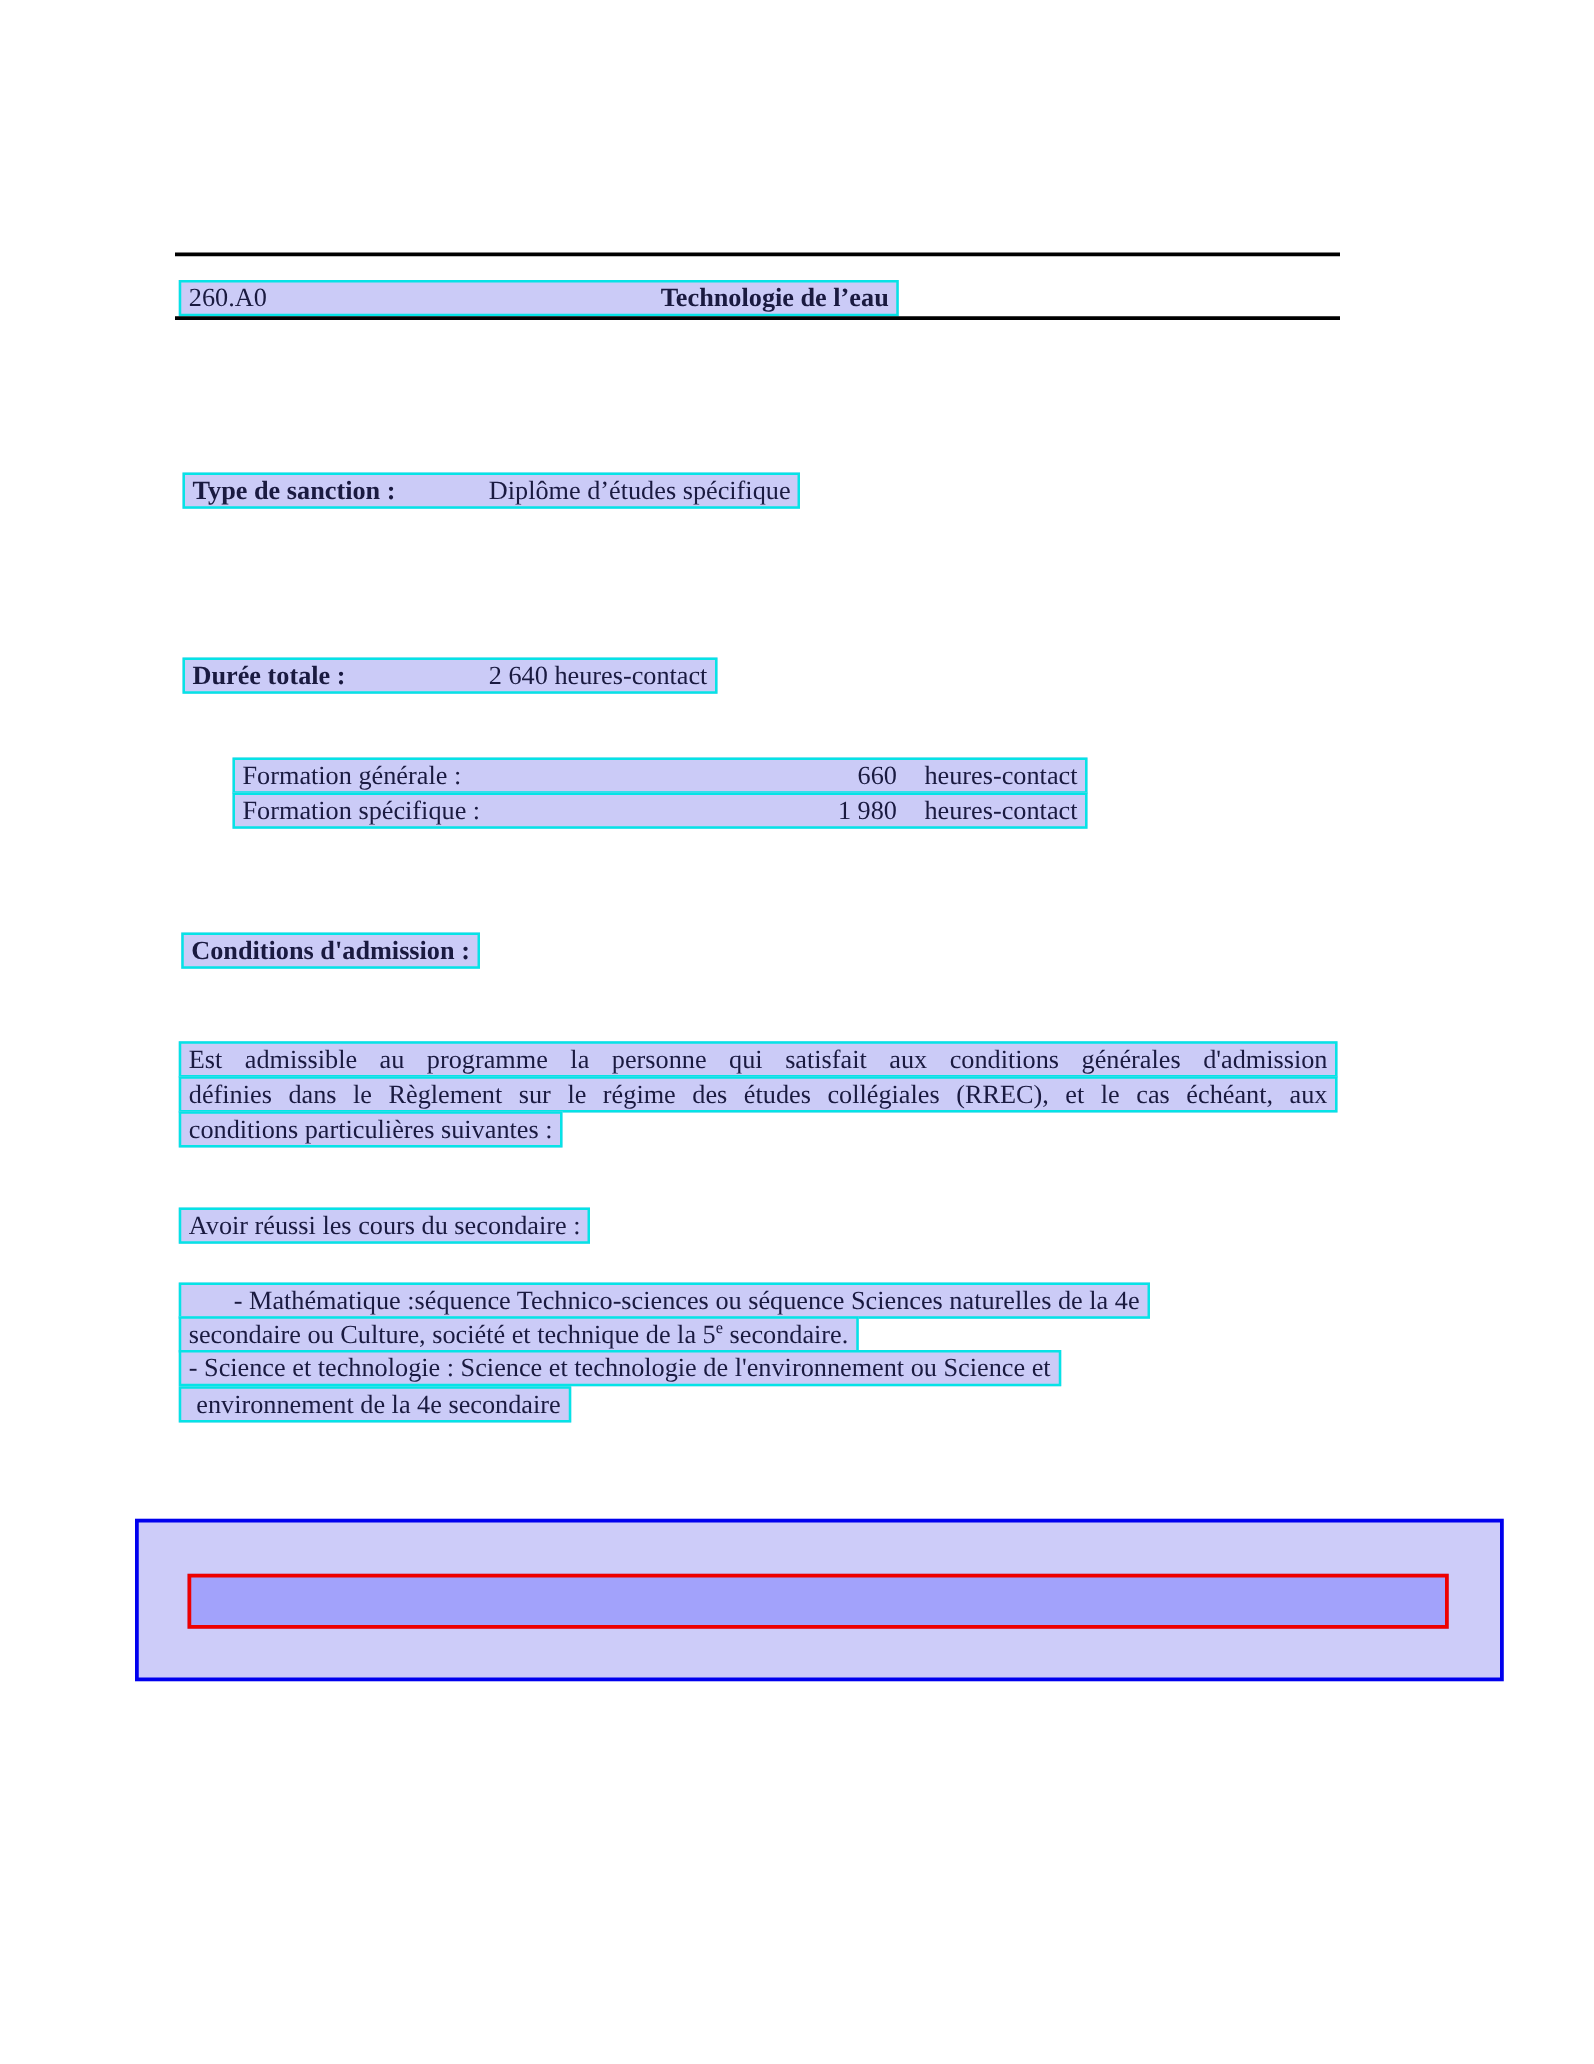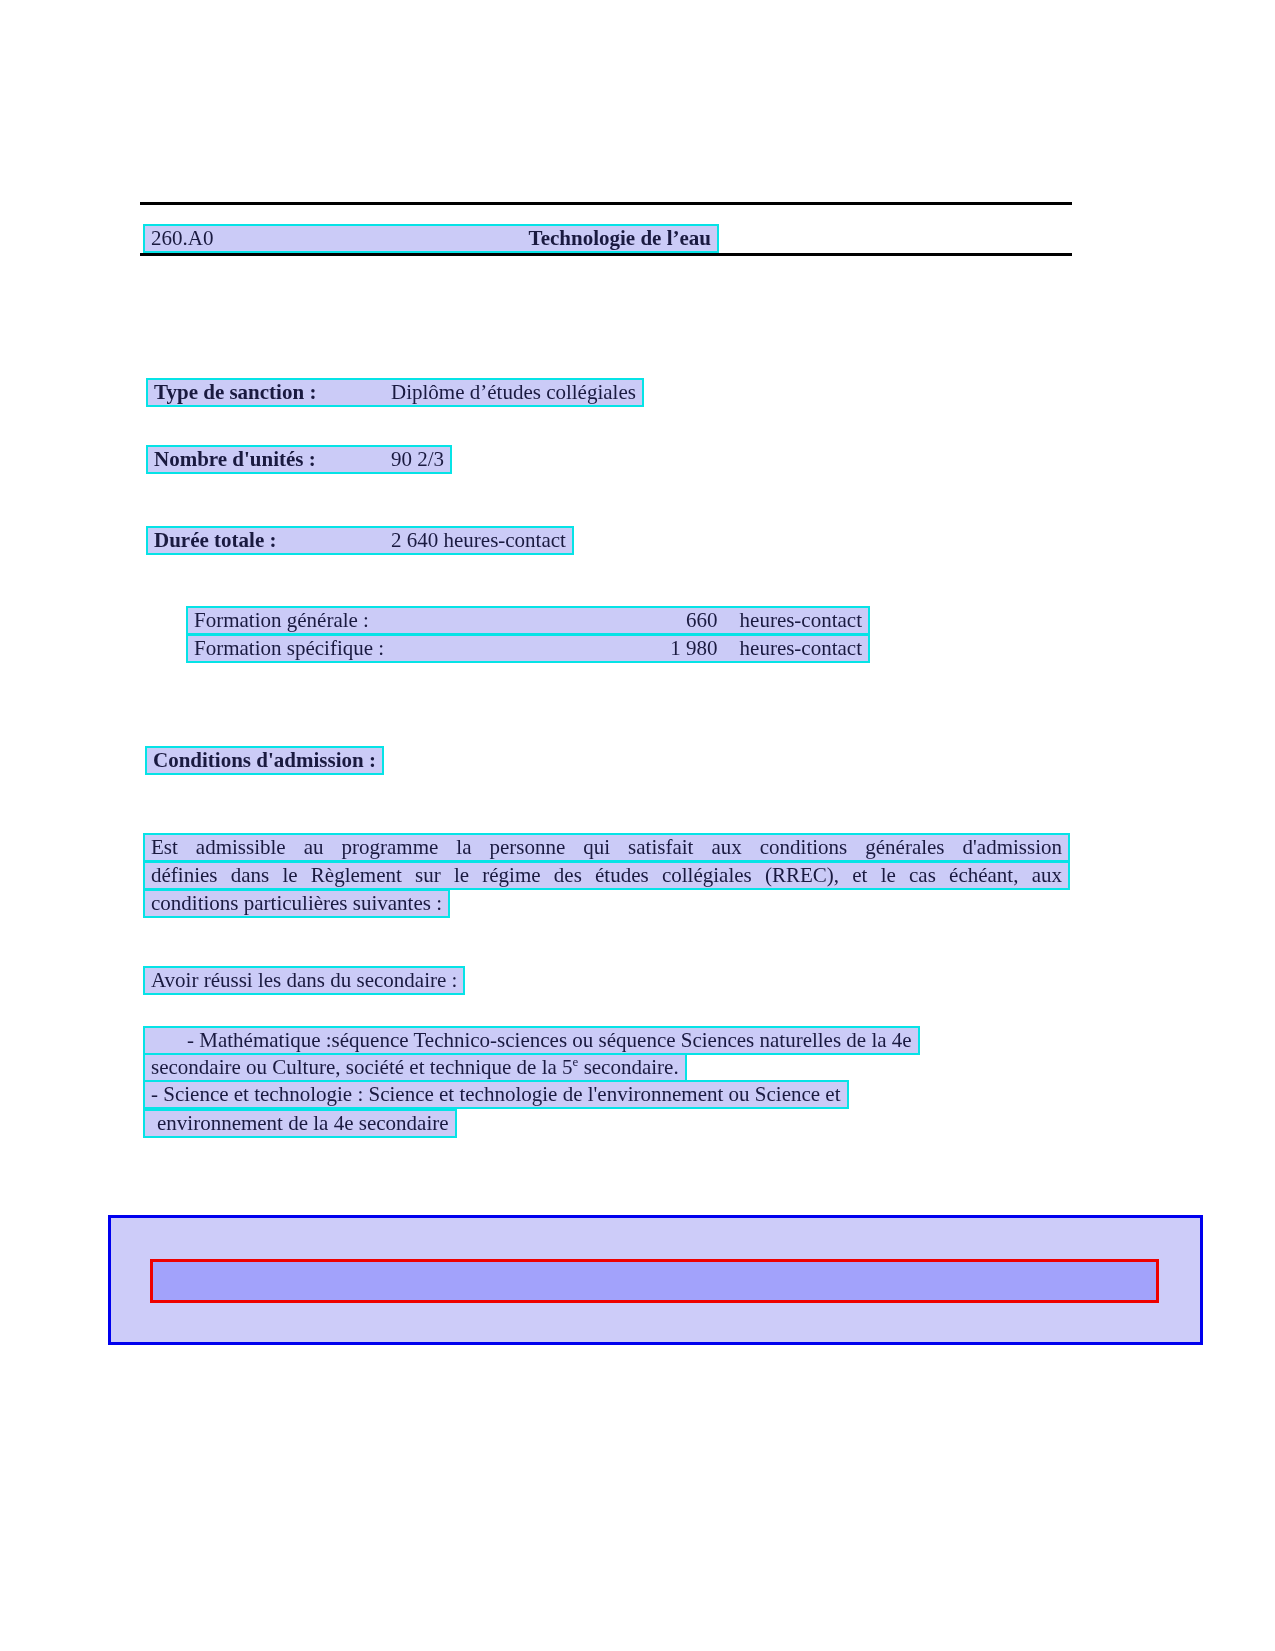--- a/index.html
+++ b/index.html
@@ -69,26 +69,23 @@
   <div class="rule" style="left:140px;top:202px;width:932px;"></div>
 
   <div class="hl header-box" style="left:143px;top:224px;align-items:center;">
     <span>260.A0</span>
     <span class="bold">Technologie de l’eau</span>
   </div>
 
   <div class="rule" style="left:140px;top:253px;width:932px;"></div>
 
   <div class="hl" style="left:146px;top:378px;">
-    <span class="field-label">Type de sanction :</span><span>Diplôme d’études collégiales</span>
+    <span class="field-label">Type de sanction :</span><span>Diplôme d’études spécifique</span>
   </div>
 
-  <div class="hl" style="left:146px;top:445px;">
-    <span class="field-label">Nombre d'unités :</span><span>90 2/3</span>
-  </div>
 
   <div class="hl" style="left:146px;top:526px;">
     <span class="field-label">Durée totale :</span><span>2 640 heures-contact</span>
   </div>
 
   <div class="hl formation-row" style="left:186px;top:606px;">
     <span>Formation générale :</span>
     <span class="formation-num">660</span>
     <span class="formation-unit">heures-contact</span>
   </div>
@@ -98,21 +95,21 @@
     <span class="formation-num">1 980</span>
     <span class="formation-unit">heures-contact</span>
   </div>
 
   <div class="hl bold" style="left:145px;top:746px;">Conditions d'admission :</div>
 
   <div class="hl justified" style="left:143px;top:833px;">Est admissible au programme la personne qui satisfait aux conditions générales d'admission</div>
   <div class="hl justified" style="left:143px;top:861px;">définies dans le Règlement sur le régime des études collégiales (RREC), et le cas échéant, aux</div>
   <div class="hl" style="left:143px;top:889px;">conditions particulières suivantes :</div>
 
-  <div class="hl" style="left:143px;top:966px;">Avoir réussi les dans du secondaire :</div>
+  <div class="hl" style="left:143px;top:966px;">Avoir réussi les cours du secondaire :</div>
 
   <div class="hl" style="left:143px;top:1026px;padding-left:42px;">- Mathématique :séquence Technico-sciences ou séquence Sciences naturelles de la 4e</div>
 
   <div class="hl" style="left:143px;top:1053px;">
     <span>secondaire ou Culture, société et technique de la 5</span><sup>e</sup><span> secondaire.</span>
   </div>
 
   <div class="hl" style="left:143px;top:1080px;">- Science et technologie : Science et technologie de l'environnement ou Science et</div>
   <div class="hl" style="left:143px;top:1109px;padding-left:12px;">environnement  de la 4e secondaire</div>
 

